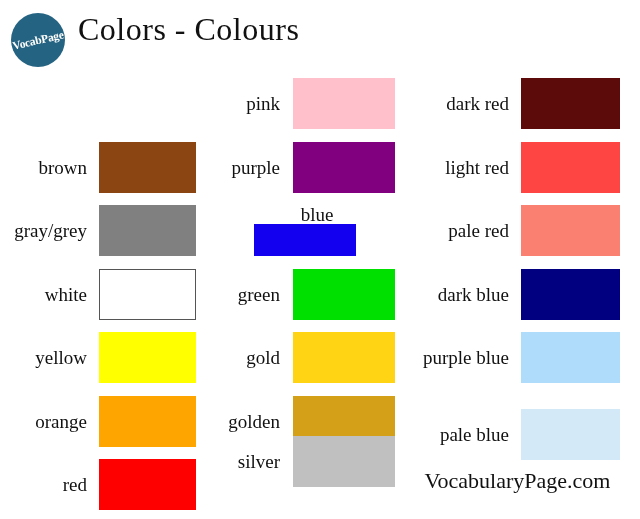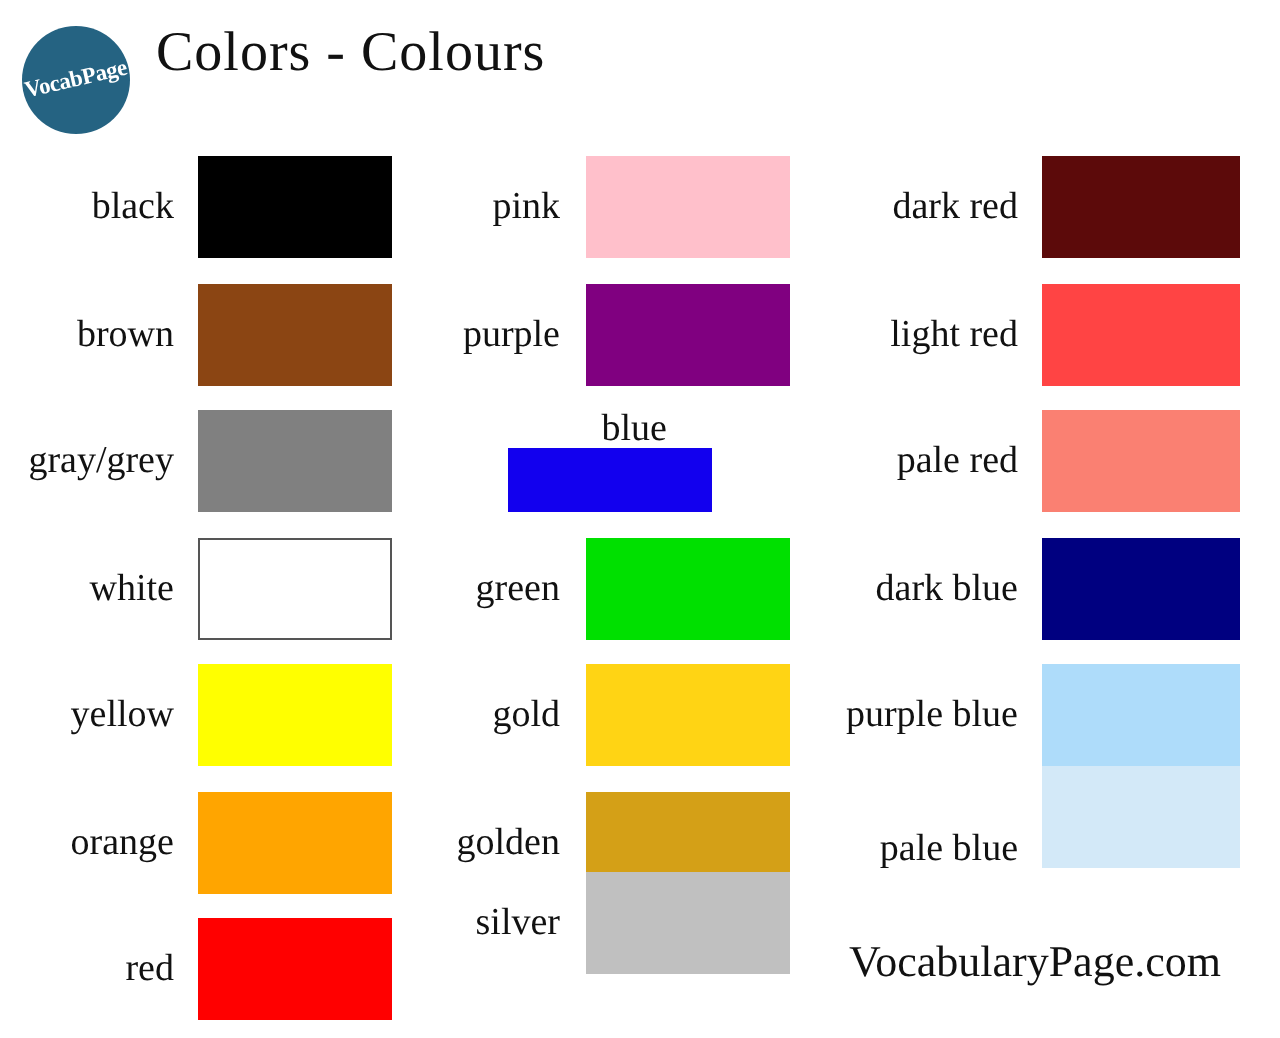--- a/index.html
+++ b/index.html
@@ -42,21 +42,21 @@
     font-size: 11.5px;
     font-weight: bold;
     letter-spacing: -0.2px;
     transform: rotate(-13deg);
     white-space: nowrap;
   }
   #page-title {
     position: absolute;
     left: 78px;
     top: 11px;
-    font-size: 28px;
+    font-size: 32px;
     color: #111111;
     letter-spacing: 0.5px;
     white-space: nowrap;
   }
 
   
   #grid {
     position: absolute;
     left: 0;
     top: 72px;
@@ -119,24 +119,20 @@
 
 <div id="header">
   <div id="logo">
     <span id="logo-text">VocabPage</span>
   </div>
   <div id="page-title">Colors - Colours</div>
 </div>
 
 <div id="grid">
   <div class="col" id="col-0">
-      <div class="row" style="top: 6px;">
-        <div class="label">black</div>
-        <div class="swatch" style="background: rgb(0, 0, 0);"></div>
-      </div>
       <div class="row" style="top: 69.5px;">
         <div class="label">brown</div>
         <div class="swatch" style="background: rgb(139, 69, 19);"></div>
       </div>
       <div class="row" style="top: 133px;">
         <div class="label">gray/grey</div>
         <div class="swatch" style="background: rgb(128, 128, 128);"></div>
       </div>
       <div class="row" style="top: 196.5px;">
         <div class="label">white</div>
@@ -199,20 +195,20 @@
         <div class="swatch" style="background: rgb(250, 128, 114);"></div>
       </div>
       <div class="row" style="top: 196.5px;">
         <div class="label">dark blue</div>
         <div class="swatch" style="background: rgb(0, 0, 128);"></div>
       </div>
       <div class="row" style="top: 260px;">
         <div class="label">purple blue</div>
         <div class="swatch" style="background: rgb(174, 220, 250);"></div>
       </div>
-      <div class="row" style="top: 311px; align-items: flex-end;">
+      <div class="row" style="top: 337px;">
         <div class="label">pale blue</div>
         <div class="swatch" style="background: rgb(211, 233, 248);"></div>
       </div>
     </div>
 </div>
 
 <div id="footer-site">VocabularyPage.com</div>
 
 </body></html>

